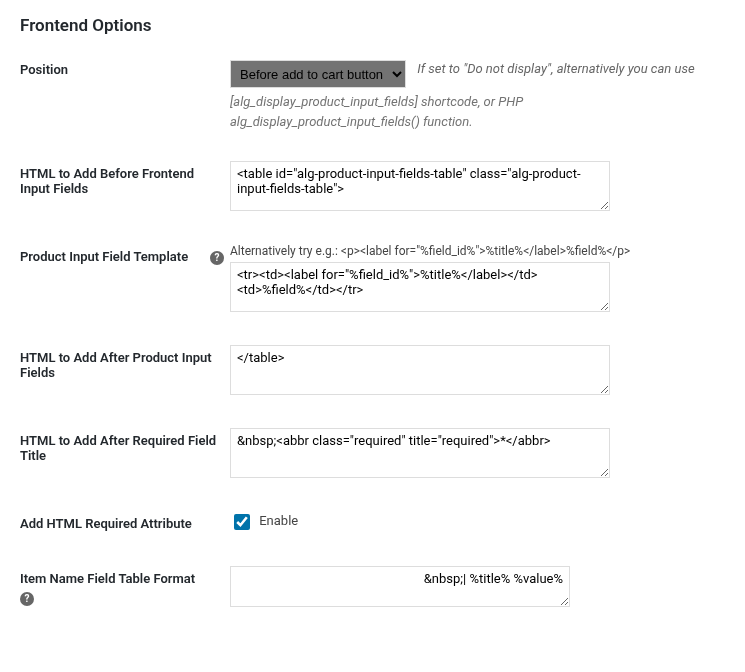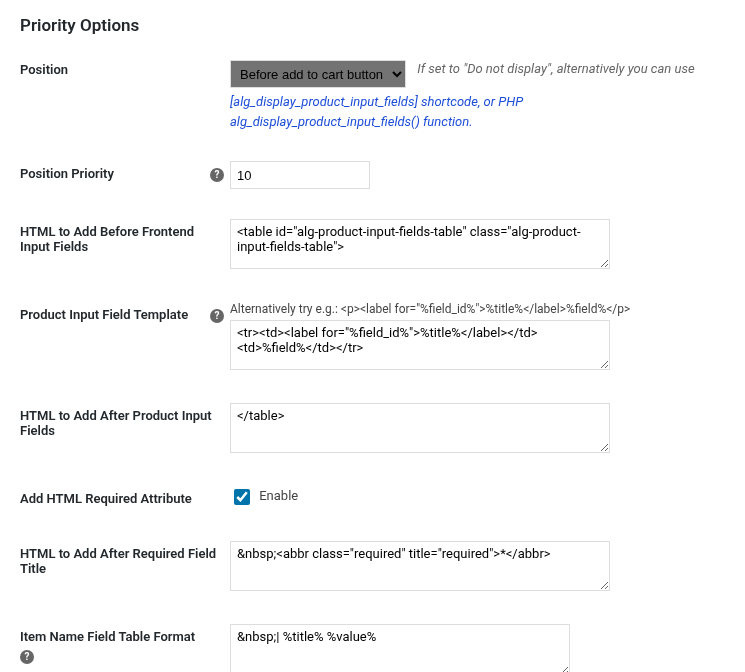--- a/index.html
+++ b/index.html
@@ -93,34 +93,35 @@
     border: 1px solid #ddd;
     background: #fff;
     width: 380px;
     height: 50px;
     box-sizing: border-box;
     font-family: inherit;
     resize: both;
   }
   textarea.wide {
     width: 340px;
-    height: 52px;
+    height: 41px;
+    text-align: right;
   }
   .desc-inline {
     font-style: italic;
     color: #666;
     font-size: 13px;
     margin-left: 8px;
     vertical-align: top;
     display: inline;
     line-height: 1.4;
   }
   .desc-block {
     font-style: italic;
-    color: #1d4ed8;
+    color: #737373;
     font-size: 13px;
     margin-top: 4px;
     line-height: 1.5;
   }
   .desc-above {
     color: #444;
     font-size: 12px;
     margin-bottom: 4px;
   }
   .checkbox-row label {
@@ -133,45 +134,36 @@
     margin-right: 6px;
     vertical-align: middle;
     accent-color: #0073aa;
   }
   .row-first td { padding-top: 0; }
   .row-first th { padding-top: 2px; }
 </style>
 </head>
 <body>
 
-<h2>Priority Options</h2>
+<h2>Frontend Options</h2>
 
 <table class="form-table">
 
   <tbody>
       <tr class="row-first">
     <th>Position</th>
     <td>
       <select>
         <option>Before add to cart button</option>
       </select>
       <span class="desc-inline">If set to "Do not display", alternatively you can use</span>
       <div class="desc-block">[alg_display_product_input_fields] shortcode, or PHP alg_display_product_input_fields() function.</div>
     </td>
   </tr>
 
-  <tr>
-    <th>
-      <span>Position Priority</span>
-      <span class="helptip">?</span>
-    </th>
-    <td>
-      <input type="text" value="10" style="">
-    </td>
-  </tr>
 
   <tr>
     <th>HTML to Add Before Frontend Input Fields</th>
     <td>
       <textarea style="">&lt;table id="alg-product-input-fields-table" class="alg-product-input-fields-table"&gt;</textarea>
     </td>
   </tr>
 
   <tr>
     <th>
@@ -181,41 +173,41 @@
     <td>
       <div class="desc-above">Alternatively try e.g.: &lt;p&gt;&lt;label for="%field_id%"&gt;%title%&lt;/label&gt;%field%&lt;/p&gt;</div>
       <textarea style="">&lt;tr&gt;&lt;td&gt;&lt;label for="%field_id%"&gt;%title%&lt;/label&gt;&lt;/td&gt;&lt;td&gt;%field%&lt;/td&gt;&lt;/tr&gt;</textarea>
     </td>
   </tr>
 
   <tr>
     <th>HTML to Add After Product Input Fields</th>
     <td>
       <textarea style="">&lt;/table&gt;</textarea>
+    </td>
+  </tr>
+
+  <tr>
+    <th>HTML to Add After Required Field Title</th>
+    <td>
+      <textarea style="">&amp;nbsp;&lt;abbr class="required" title="required"&gt;*&lt;/abbr&gt;</textarea>
     </td>
   </tr>
 
   <tr>
     <th>Add HTML Required Attribute</th>
     <td class="checkbox-row">
       <label>
         <input type="checkbox" checked="" style="">
         <span>Enable</span>
       </label>
     </td>
   </tr>
 
   <tr>
-    <th>HTML to Add After Required Field Title</th>
-    <td>
-      <textarea style="">&amp;nbsp;&lt;abbr class="required" title="required"&gt;*&lt;/abbr&gt;</textarea>
-    </td>
-  </tr>
-
-  <tr>
     <th>
       <span>Item Name Field Table Format</span><br>
       <span class="helptip-below">?</span>
     </th>
     <td>
       <textarea class="wide" style="">&amp;nbsp;| %title% %value%</textarea>
     </td>
   </tr>
 
 </tbody>

